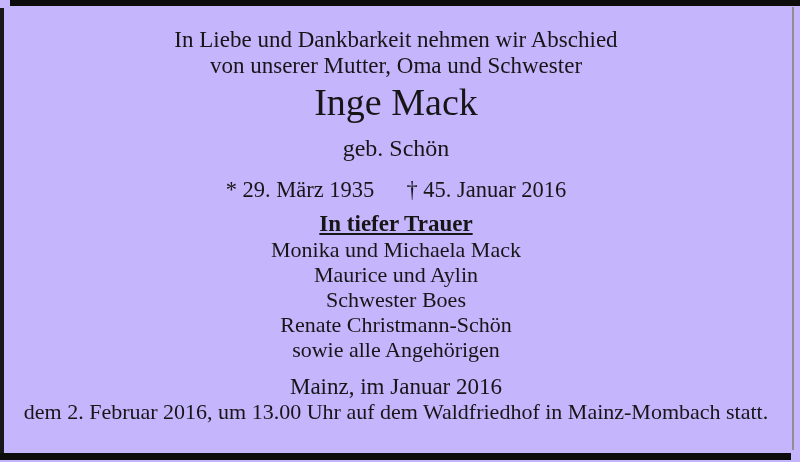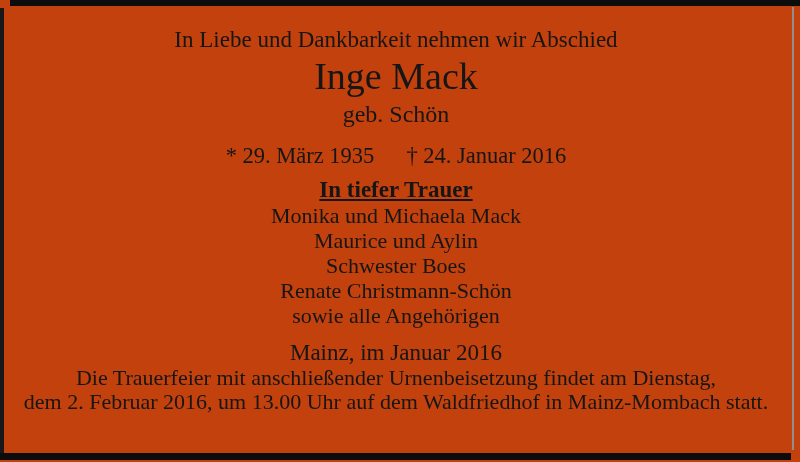--- a/index.html
+++ b/index.html
@@ -4,21 +4,21 @@
 <style>
   html, body {
     margin: 0;
     padding: 0;
     background: #ffffff;
   }
   .page {
     position: relative;
     width: 800px;
     height: 462px;
-    background: #c2410c;
+    background: #c4b5fd;
     overflow: hidden;
     font-family: "Liberation Serif", "DejaVu Serif", serif;
     color: #161616;
   }
   
   .frame-top {
     position: absolute;
     top: 0; left: 10px; right: 0;
     height: 6px;
     background: #0c0c0c;
@@ -55,21 +55,21 @@
     line-height: 26px;
   }
   .deceased-name {
     font-size: 38px;
     line-height: 42px;
     margin-top: 2px;
   }
   .maiden-name {
     font-size: 24px;
     line-height: 30px;
-    margin-top: 2px;
+    margin-top: 10px;
   }
   .dates-line {
     margin-top: 14px;
     font-size: 22.5px;
     line-height: 26px;
     display: flex;
     justify-content: center;
     gap: 32px;
   }
   .mourning-header {
@@ -100,39 +100,39 @@
 <div class="page">
 
   <div class="frame-top"></div>
   <div class="frame-left"></div>
   <div class="frame-bottom"></div>
   <div class="frame-right"></div>
 
   <div class="content">
 
     <div class="intro-line">In Liebe und Dankbarkeit nehmen wir Abschied</div>
+    <div class="intro-line">von unserer Mutter, Oma und Schwester</div>
 
     <div class="deceased-name">Inge Mack</div>
 
     <div class="maiden-name">geb. Schön</div>
 
     <div class="dates-line">
       <span>* 29. März 1935</span>
-      <span>† 24. Januar 2016</span>
+      <span>† 45. Januar 2016</span>
     </div>
 
     <div class="mourning-header">In tiefer Trauer</div>
 
     <div>
       <div class="mourner-line">Monika und Michaela Mack</div>
       <div class="mourner-line">Maurice und Aylin</div>
       <div class="mourner-line">Schwester Boes</div>
       <div class="mourner-line">Renate Christmann-Schön</div>
       <div class="mourner-line">sowie alle Angehörigen</div>
     </div>
 
     <div class="place-date">Mainz, im Januar 2016</div>
 
-    <div class="funeral-line">Die Trauerfeier mit anschließender Urnenbeisetzung findet am Dienstag,</div>
     <div class="funeral-line">dem 2. Februar 2016, um 13.00 Uhr auf dem Waldfriedhof in Mainz-Mombach statt.</div>
 
   </div>
 </div>
 
 </body></html>

